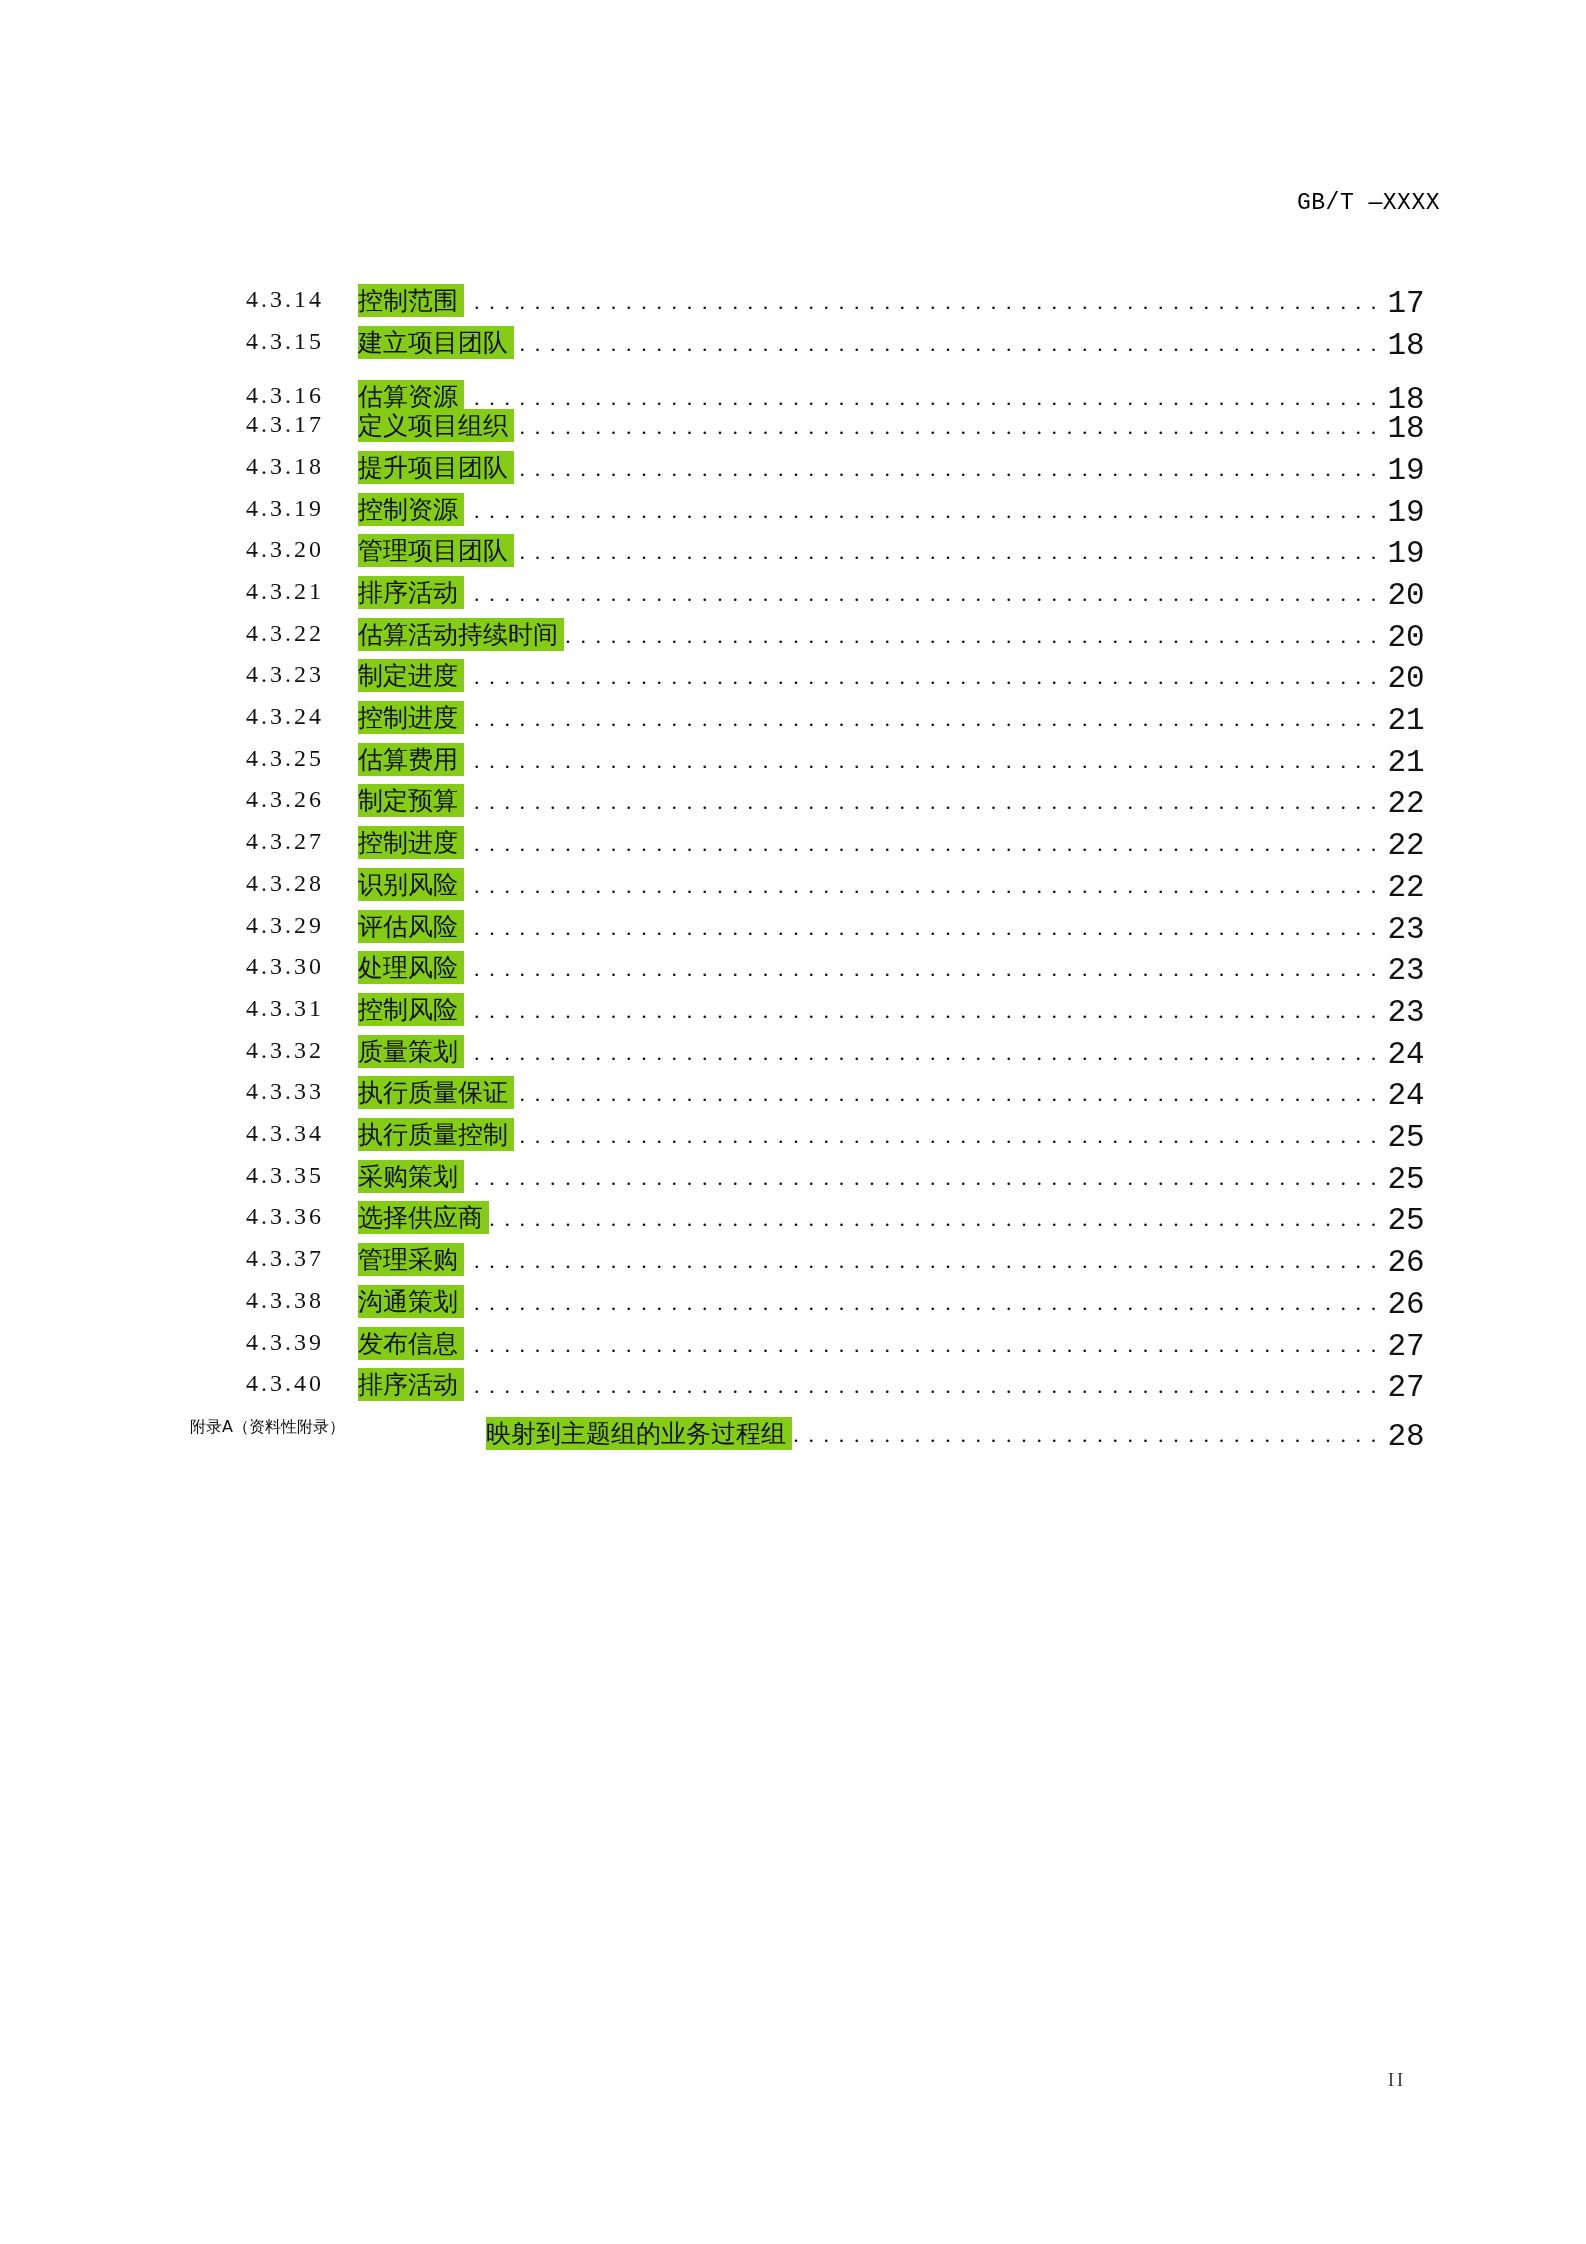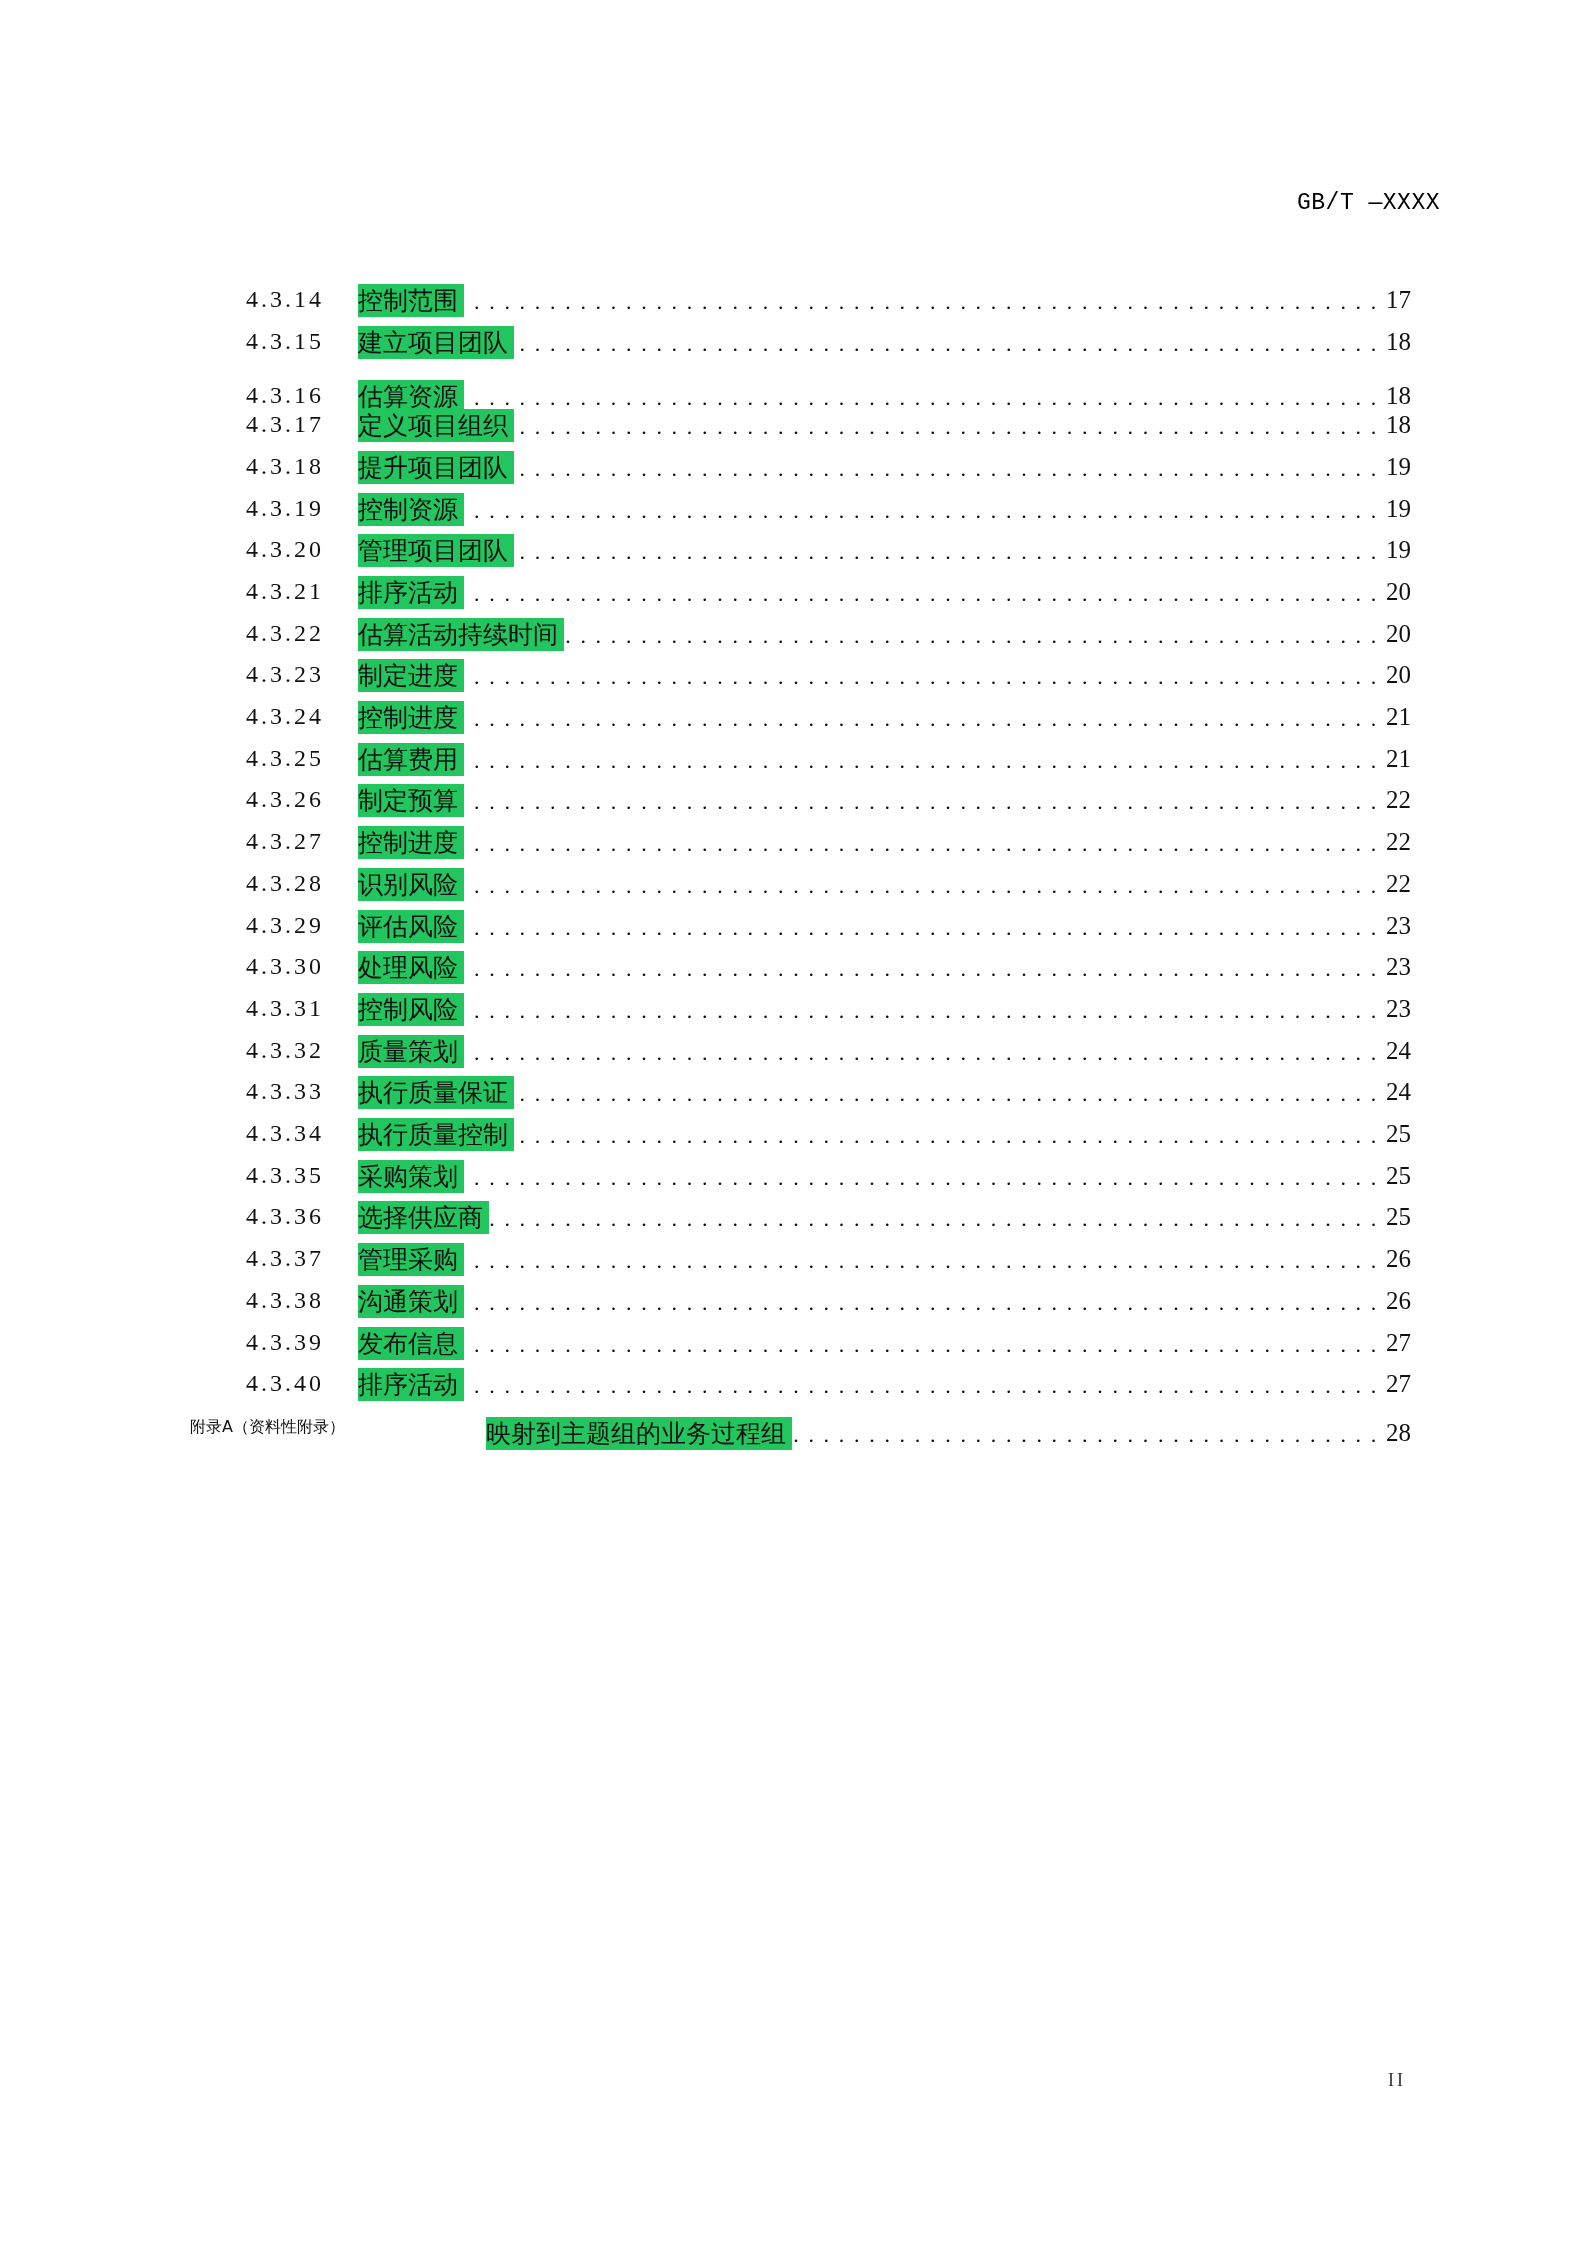--- a/index.html
+++ b/index.html
@@ -47,21 +47,21 @@
       letter-spacing: 3px;
       white-space: nowrap;
     }
     .toc-title {
       position: absolute;
       left: 358px;
       top: 2px;
       font-family: "DejaVu Sans", sans-serif;
       font-size: 25px;
       white-space: nowrap;
-      background: #22c55e;
+      background: #84cc16;
       padding-right: 6px;
       z-index: 2;
     }
     .toc-dots {
       position: absolute;
       left: 358px;
       right: 200px;
       top: 0;
       height: 40px;
       overflow: hidden;
@@ -72,23 +72,23 @@
       line-height: 40px;
       text-align: right;
       direction: rtl;
       z-index: 1;
     }
     .toc-page {
       position: absolute;
       right: 160px;
       top: 4px;
       width: 40px;
-      text-align: left;
-      font-family: Liberation Serif, serif;
-      font-size: 25px;
+      text-align: center;
+      font-family: Liberation Mono, monospace;
+      font-size: 31px;
       white-space: nowrap;
     }
     .appendix .toc-prefix {
       position: absolute;
       left: 190px;
       top: 2px;
       font-family: "DejaVu Sans", sans-serif;
       font-size: 16px;
       white-space: nowrap;
     }

